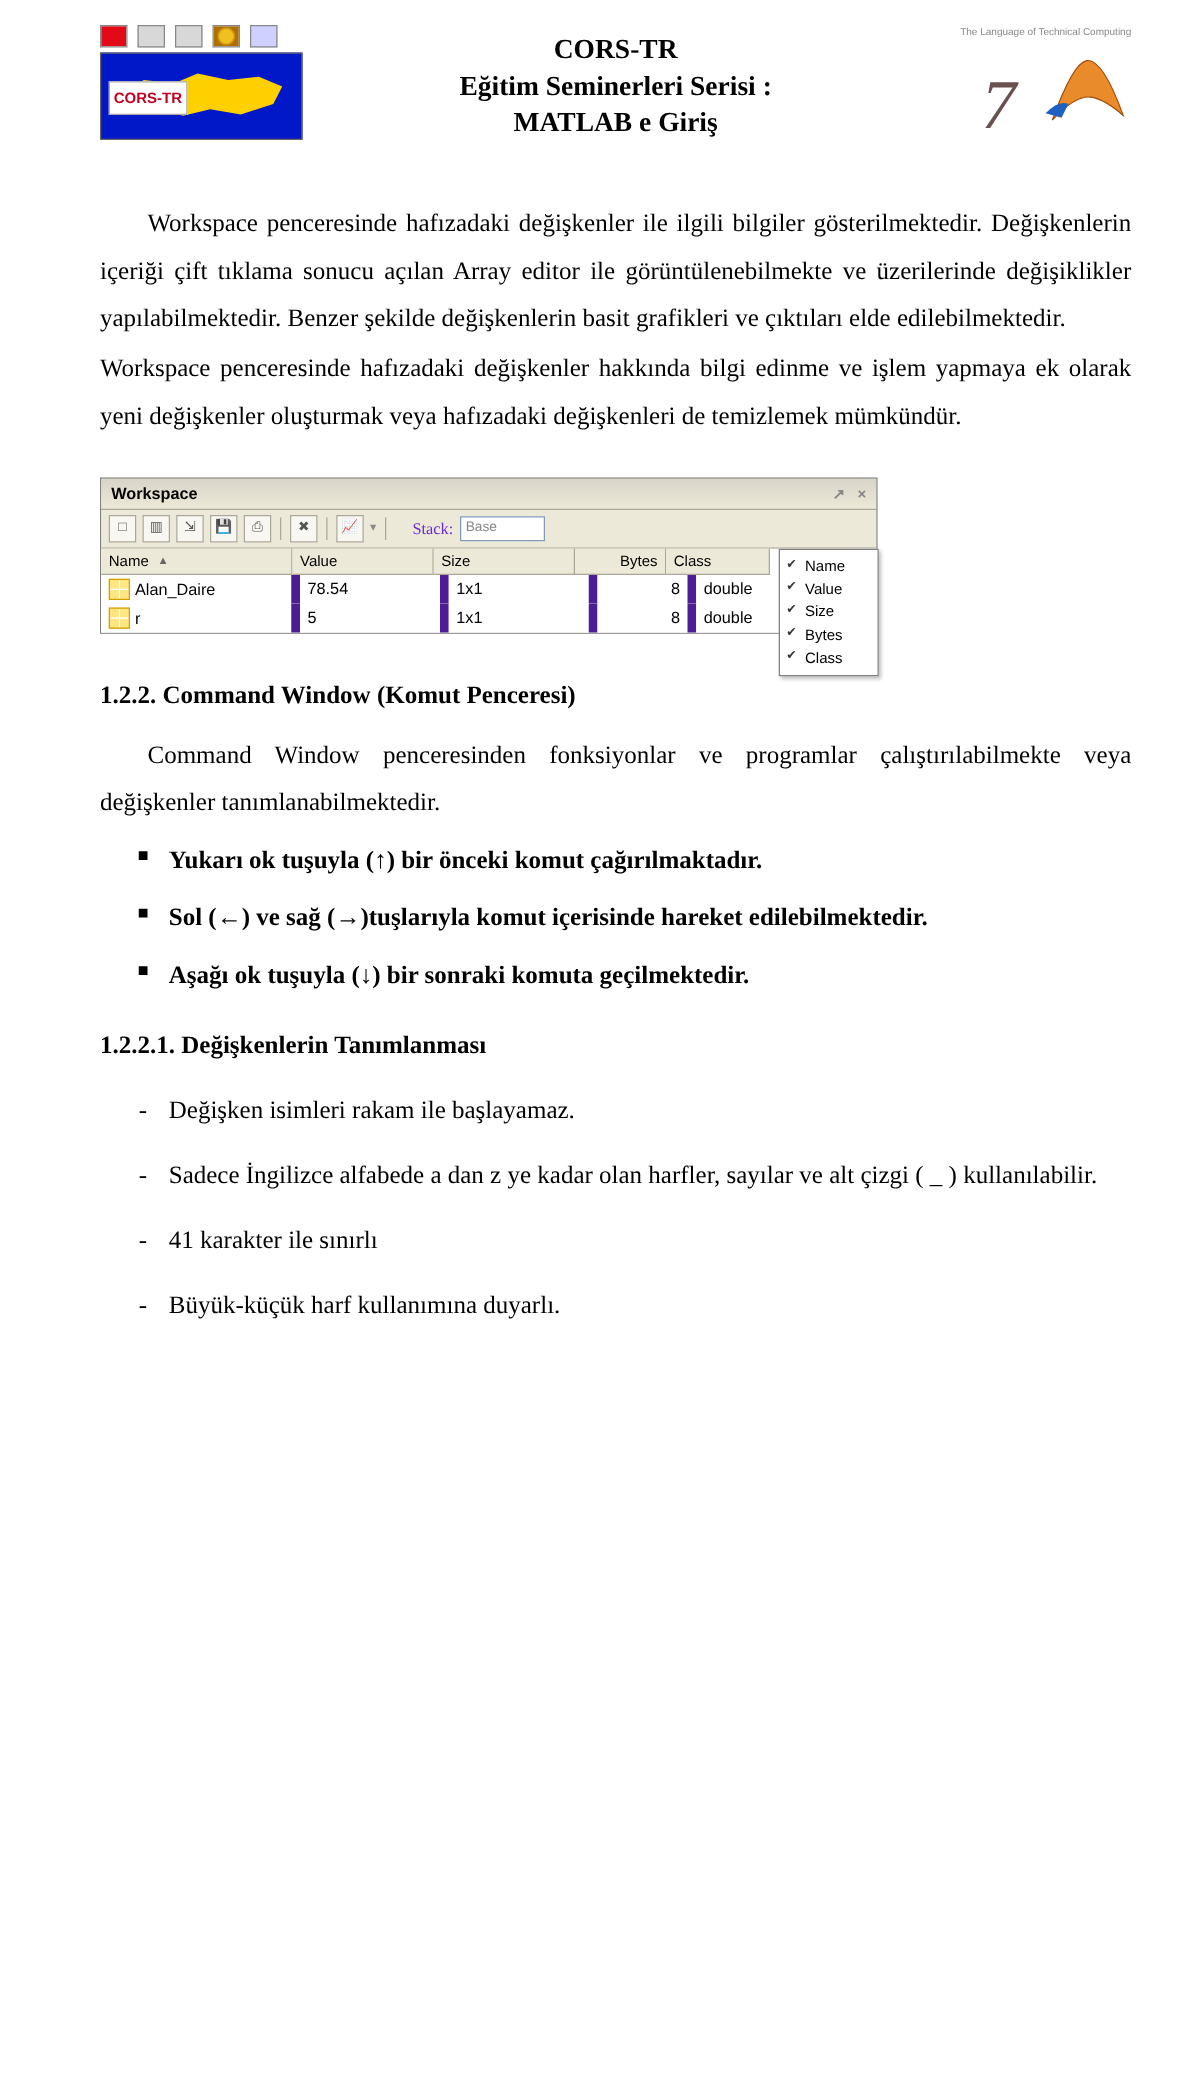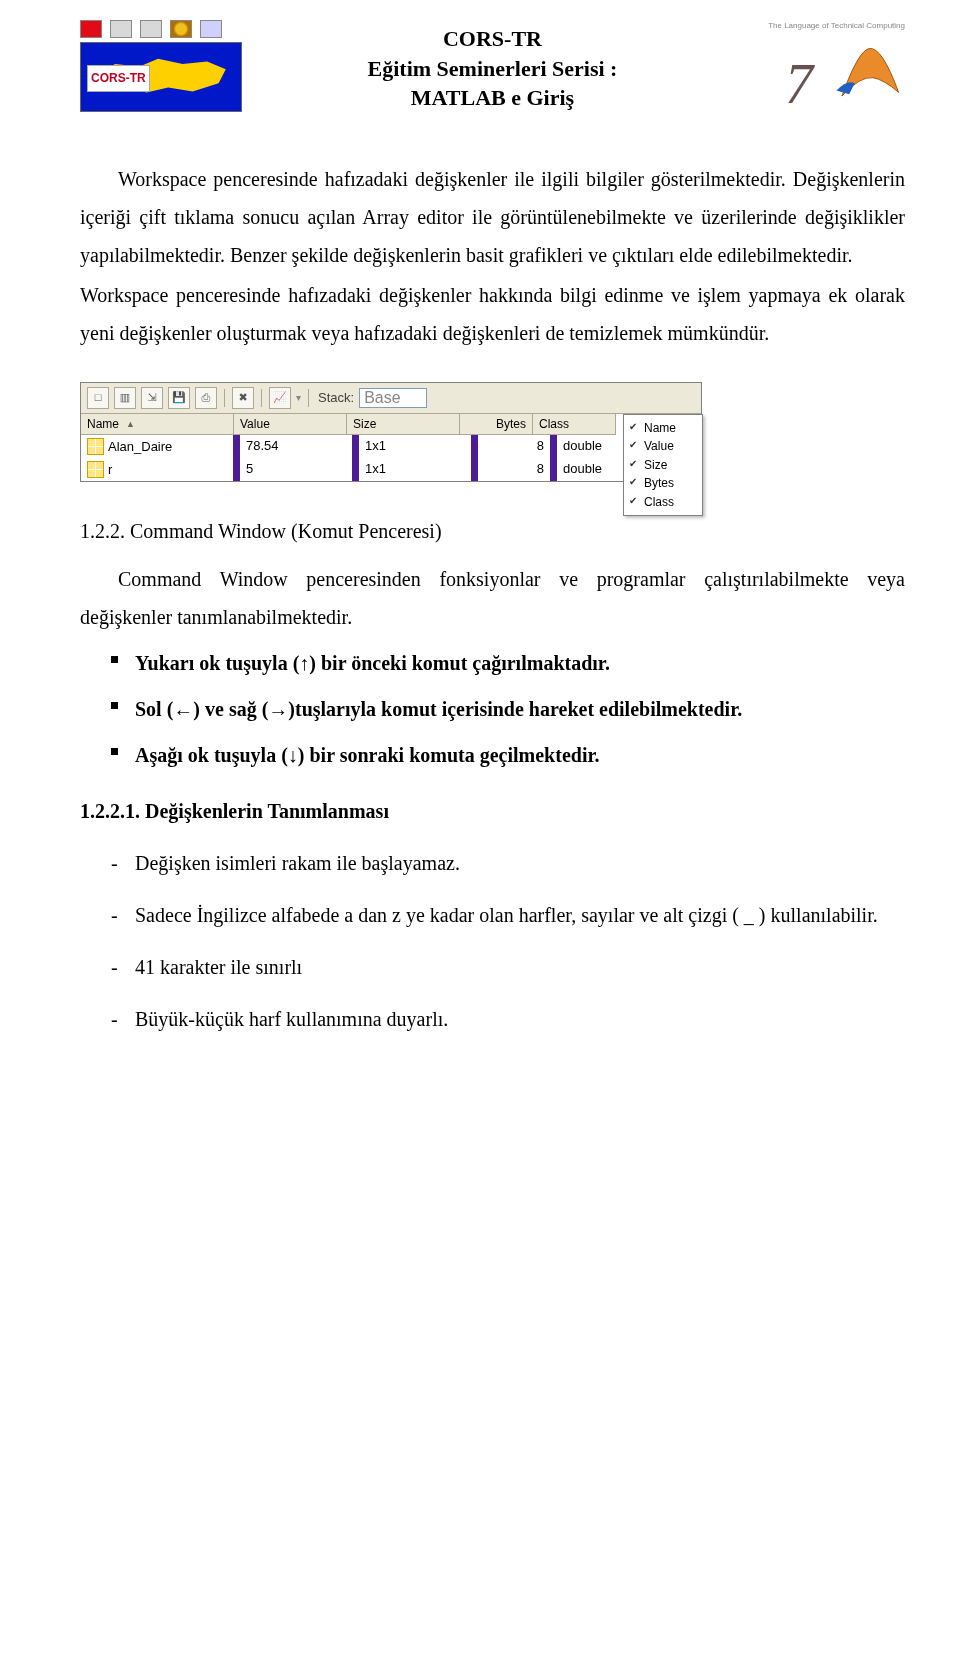--- a/index.html
+++ b/index.html
@@ -120,21 +120,21 @@
     height: 64px;
   }
   .body-text p {
     text-align: justify;
     margin: 0 0 2px 0;
   }
   .body-text p.indent {
     text-indent: 38px;
   }
   .section-heading {
-    font-weight: normal;
+    font-weight: bold;
     margin: 30px 0 10px 0;
     font-size: 20px;
   }
   .sub-heading {
     font-weight: bold;
     margin: 18px 0 10px 0;
     font-size: 20px;
   }
   ul.square {
     list-style: none;
@@ -220,33 +220,34 @@
     font-size: 11px;
     color: #555;
   }
   .tb-sep {
     width: 1px;
     height: 18px;
     background: #aca899;
     margin: 0 2px;
   }
   .tb-stack-label {
-    margin-left: 2px;
-    color: #404040;
+    margin-left: 14px;
+    color: #6d28d9;
+    font-family: Liberation Serif, serif;
   }
   .tb-stack-field {
     width: 58px;
     height: 18px;
     background: #fff;
     border: 1px solid #7f9db9;
     padding: 0 4px;
     color: #888;
     display: inline-flex;
     align-items: center;
-    font-size: 16px;
+    font-size: 11px;
   }
   .ws-grid {
     display: flex;
     background: #fff;
     position: relative;
   }
   .ws-table {
     flex: 1;
   }
   .ws-head-row, .ws-row {
@@ -347,20 +348,27 @@
       </div>
     </div>
   </div>
 
   <div class="body-text">
     <p class="indent">Workspace penceresinde hafızadaki değişkenler ile ilgili bilgiler gösterilmektedir. Değişkenlerin içeriği çift tıklama sonucu açılan Array editor ile görüntülenebilmekte ve üzerilerinde değişiklikler yapılabilmektedir. Benzer şekilde değişkenlerin basit grafikleri ve çıktıları elde edilebilmektedir.</p>
     <p>Workspace penceresinde hafızadaki değişkenler hakkında bilgi edinme ve  işlem yapmaya ek olarak yeni değişkenler oluşturmak veya hafızadaki değişkenleri de temizlemek mümkündür.</p>
   </div>
 
   <div class="workspace-shot">
+    <div class="ws-title">
+      <span>Workspace</span>
+      <span class="winbtns">
+        <span>↗</span>
+        <span>×</span>
+      </span>
+    </div>
     <div class="ws-toolbar">
       <span class="tb-icon">□</span>
       <span class="tb-icon">▥</span>
       <span class="tb-icon">⇲</span>
       <span class="tb-icon">💾</span>
       <span class="tb-icon">⎙</span>
       <span class="tb-sep"></span>
       <span class="tb-icon">✖</span>
       <span class="tb-sep"></span>
       <span class="tb-icon">📈</span>

